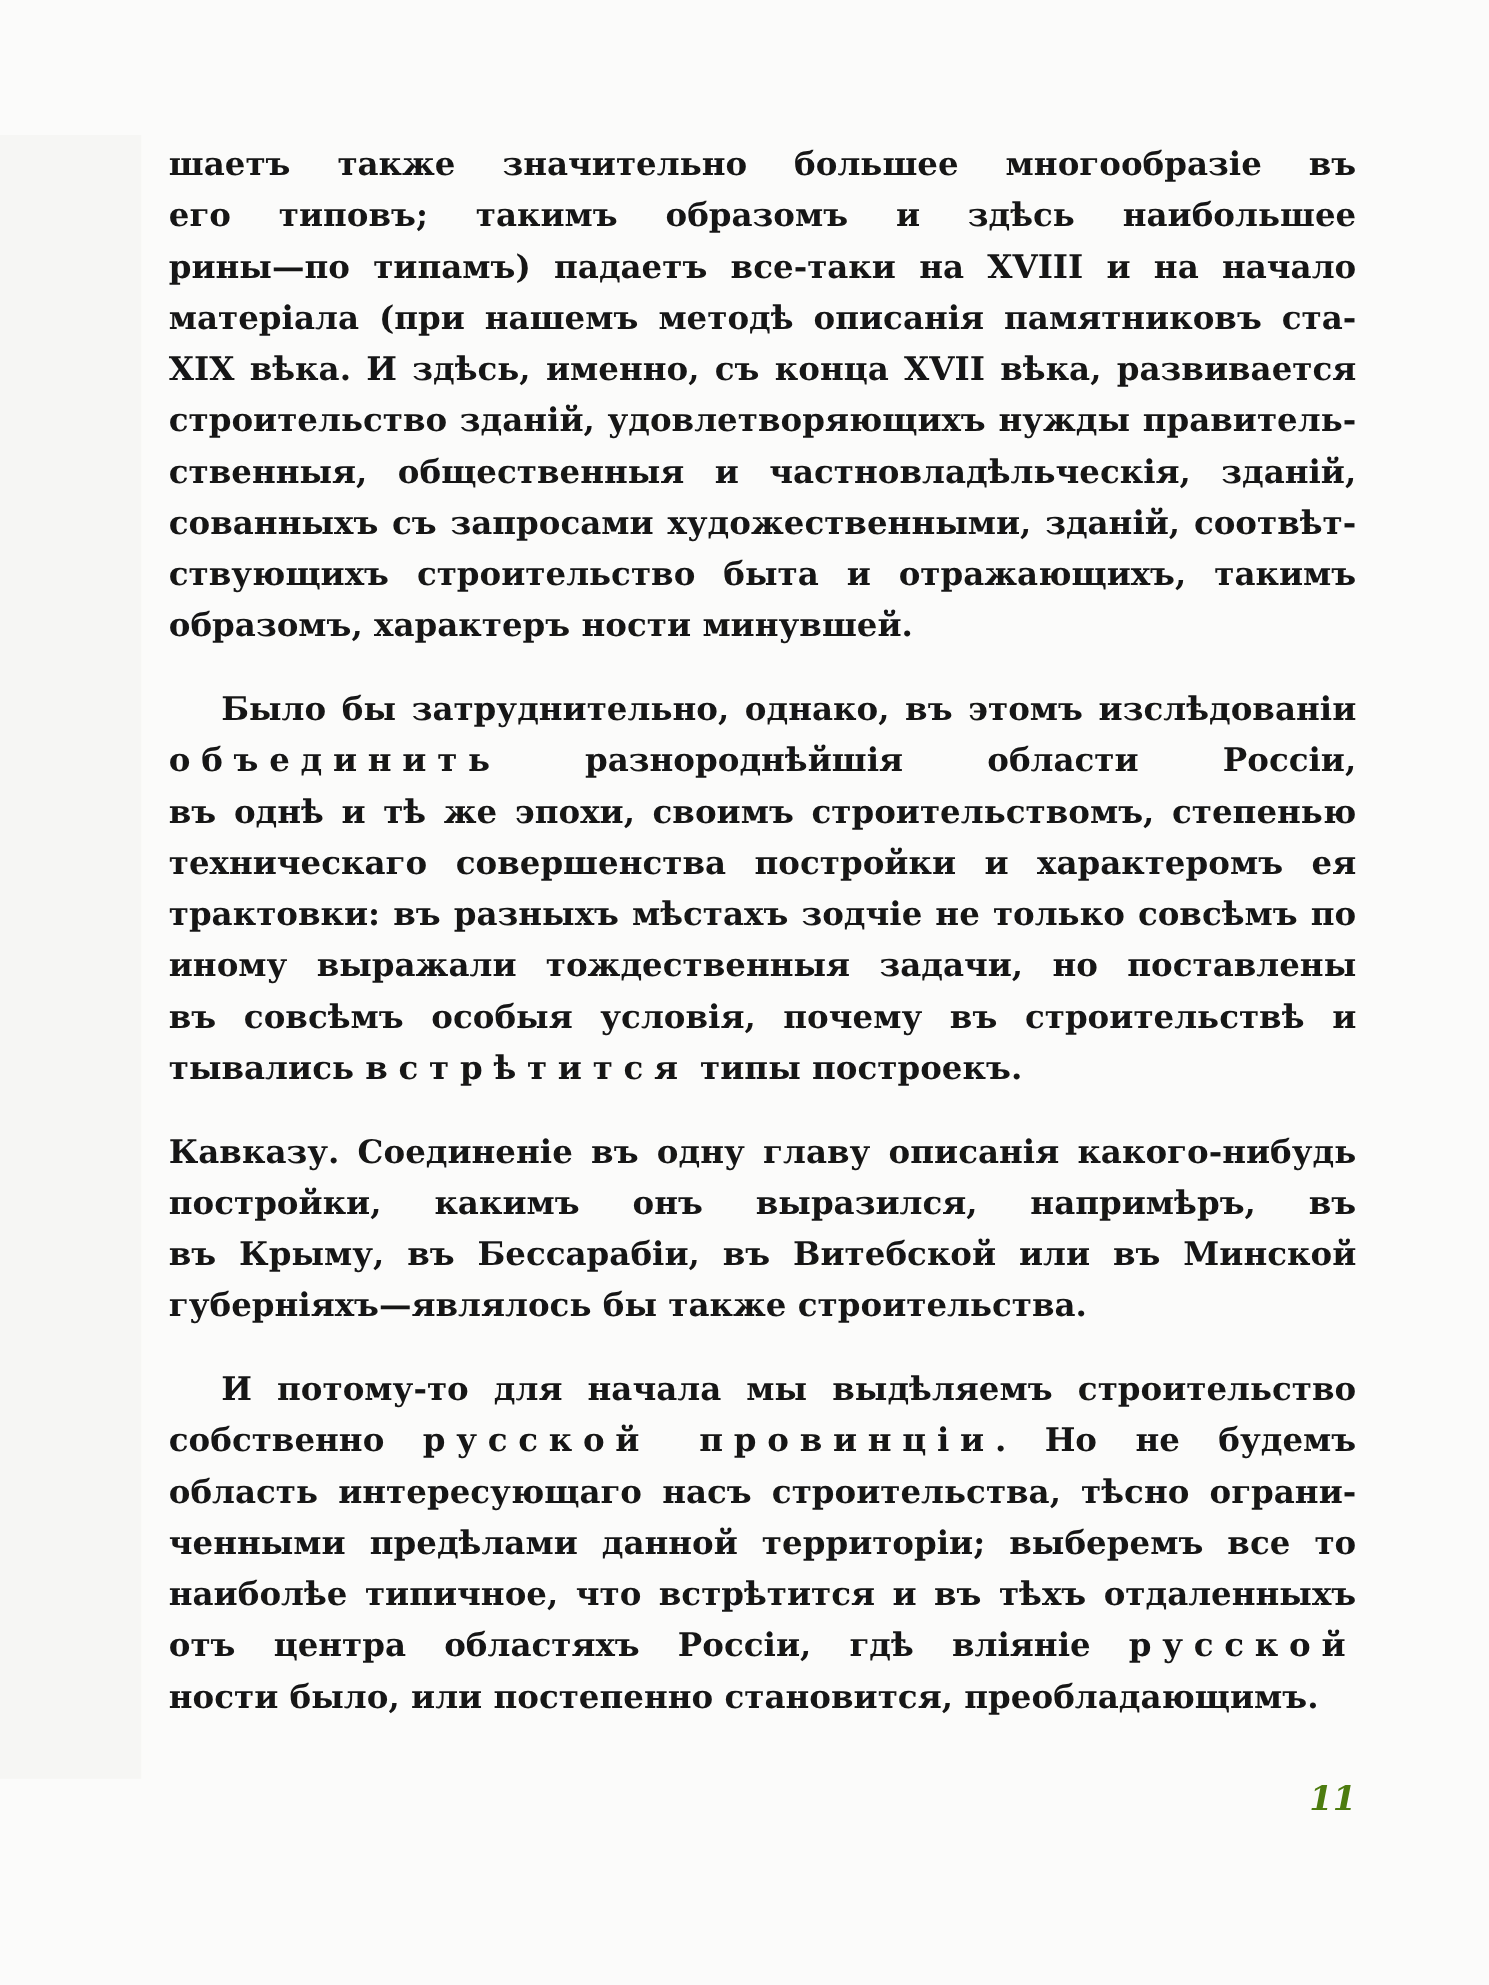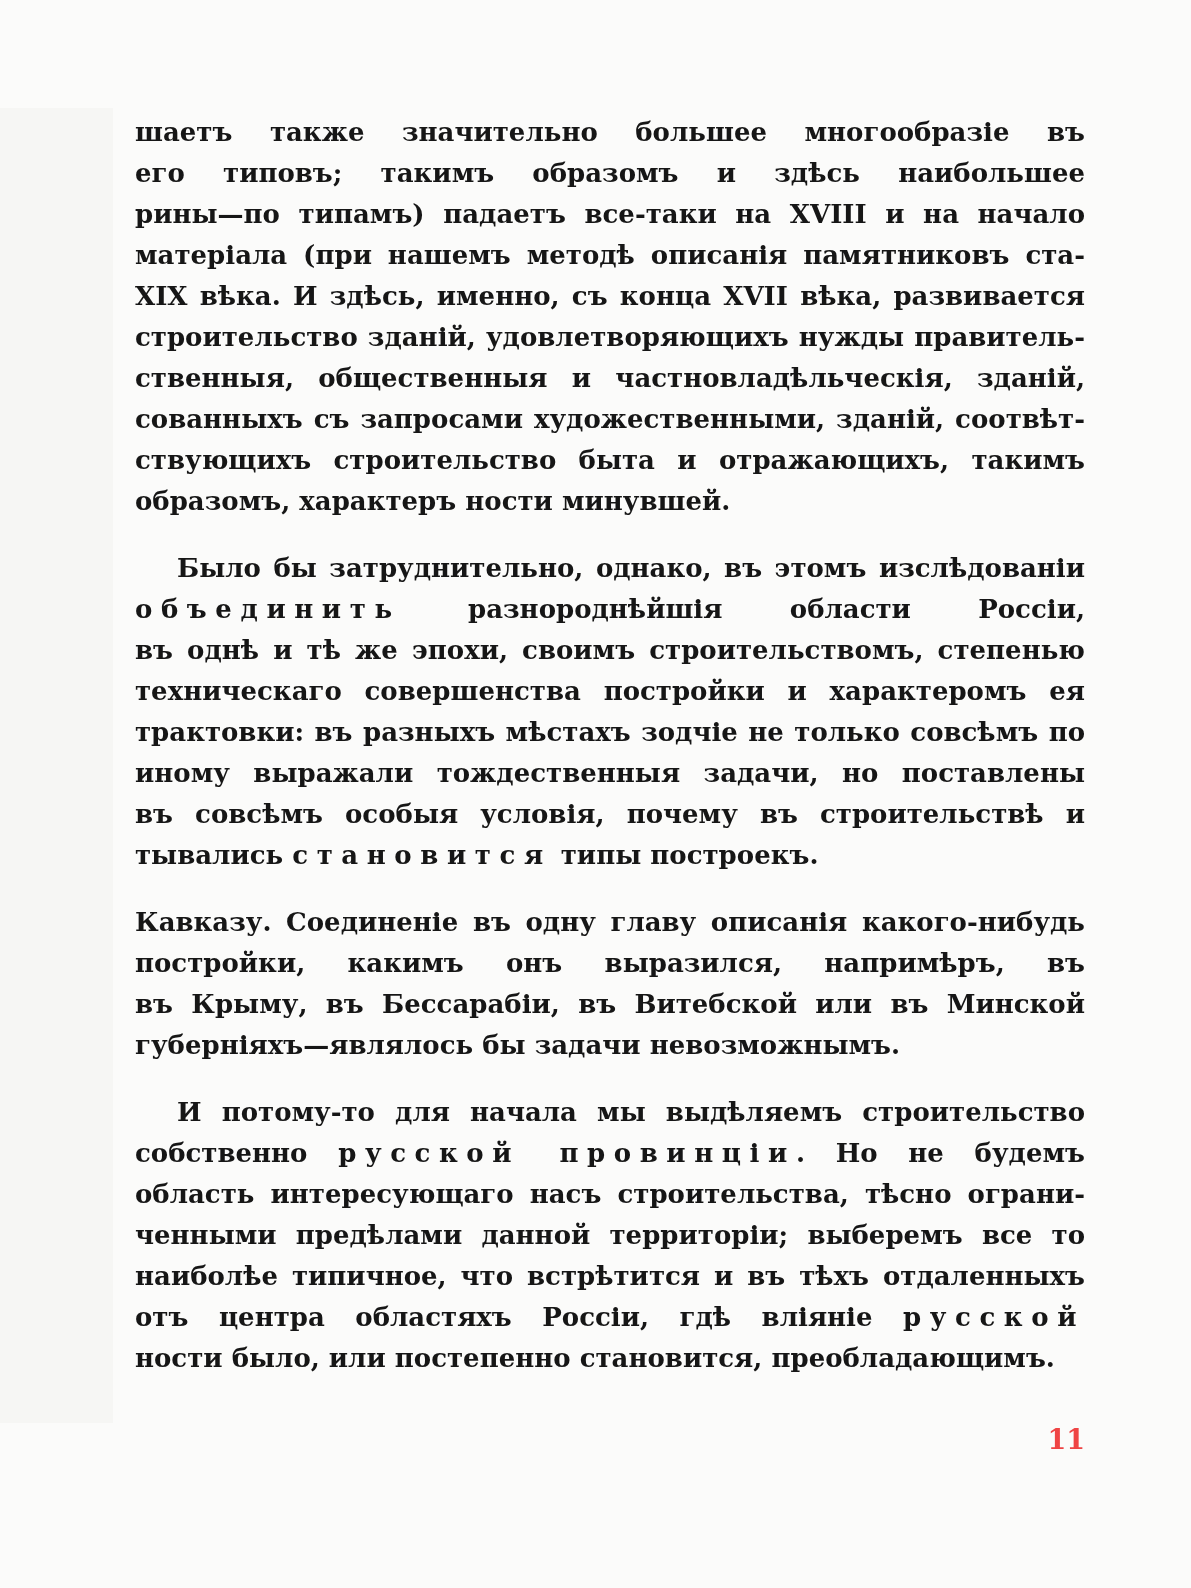--- a/index.html
+++ b/index.html
@@ -54,21 +54,22 @@
   .spaced { letter-spacing: 0.33em; }
   .page-number {
     position: absolute;
     top: 1424px;
     left: 135px;
     width: 950px;
     text-align: right;
     font-family: "DejaVu Serif", serif;
     font-weight: bold;
     font-size: 27px;
-    color: #ef4444;
+    color: #4d7c0f;
+    font-style: italic;
   }
 </style>
 </head>
 <body>
 
 <div class="scan-page">
   <div class="scan-edge"></div>
   <div class="text-block">
       <div class="paragraph">
         <div class="line first-line"><span>шаетъ также значительно большее многообразіе въ выраженіи</span></div>
@@ -83,27 +84,27 @@
         <div class="line last-line"><span>образомъ, характеръ ности минувшей.</span></div>
       </div>
       <div class="paragraph indent">
         <div class="line first-line"><span>Было бы затруднительно, однако, въ этомъ изслѣдованіи</span></div>
         <div class="line"><span class="spaced">объединить</span><span> разнороднѣйшія области Россіи, отличающіяся,</span></div>
         <div class="line"><span>въ однѣ и тѣ же эпохи, своимъ строительствомъ, степенью</span></div>
         <div class="line"><span>техническаго совершенства постройки и характеромъ ея</span></div>
         <div class="line"><span>трактовки: въ разныхъ мѣстахъ зодчіе не только совсѣмъ по</span></div>
         <div class="line"><span>иному выражали тождественныя задачи, но поставлены были и</span></div>
         <div class="line"><span>въ совсѣмъ особыя условія, почему въ строительствѣ и выраба-</span></div>
-        <div class="line last-line"><span>тывались </span><span class="spaced">становится</span><span> типы построекъ.</span></div>
+        <div class="line last-line"><span>тывались </span><span class="spaced">встрѣтится</span><span> типы построекъ.</span></div>
       </div>
       <div class="paragraph indent">
         <div class="line"><span>Кавказу. Соединеніе въ одну главу описанія какого-нибудь типа</span></div>
         <div class="line"><span>постройки, какимъ онъ выразился, напримѣръ, въ Архангельскѣ,</span></div>
         <div class="line"><span>въ Крыму, въ Бессарабіи, въ Витебской или въ Минской</span></div>
-        <div class="line last-line"><span>губерніяхъ—являлось бы задачи невозможнымъ.</span></div>
+        <div class="line last-line"><span>губерніяхъ—являлось бы также строительства.</span></div>
       </div>
       <div class="paragraph indent">
         <div class="line first-line"><span>И потому-то для начала мы выдѣляемъ строительство</span></div>
         <div class="line"><span>собственно </span><span class="spaced">русской провинціи</span><span>. Но не будемъ объединять</span></div>
         <div class="line"><span>область интересующаго насъ строительства, тѣсно ограни-</span></div>
         <div class="line"><span>ченными предѣлами данной территоріи; выберемъ все то</span></div>
         <div class="line"><span>наиболѣе типичное, что встрѣтится и въ тѣхъ отдаленныхъ</span></div>
         <div class="line"><span>отъ центра областяхъ Россіи, гдѣ вліяніе </span><span class="spaced">русской</span></div>
         <div class="line last-line"><span>ности было, или постепенно становится, преобладающимъ.</span></div>
       </div>

